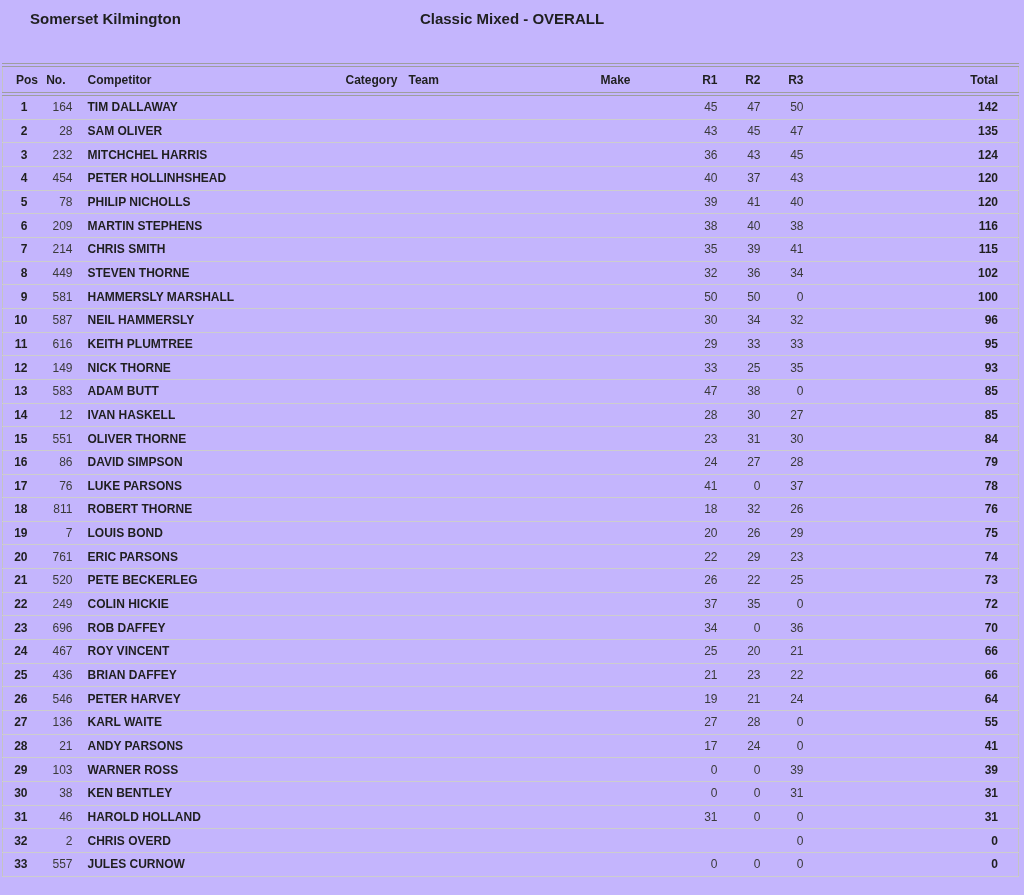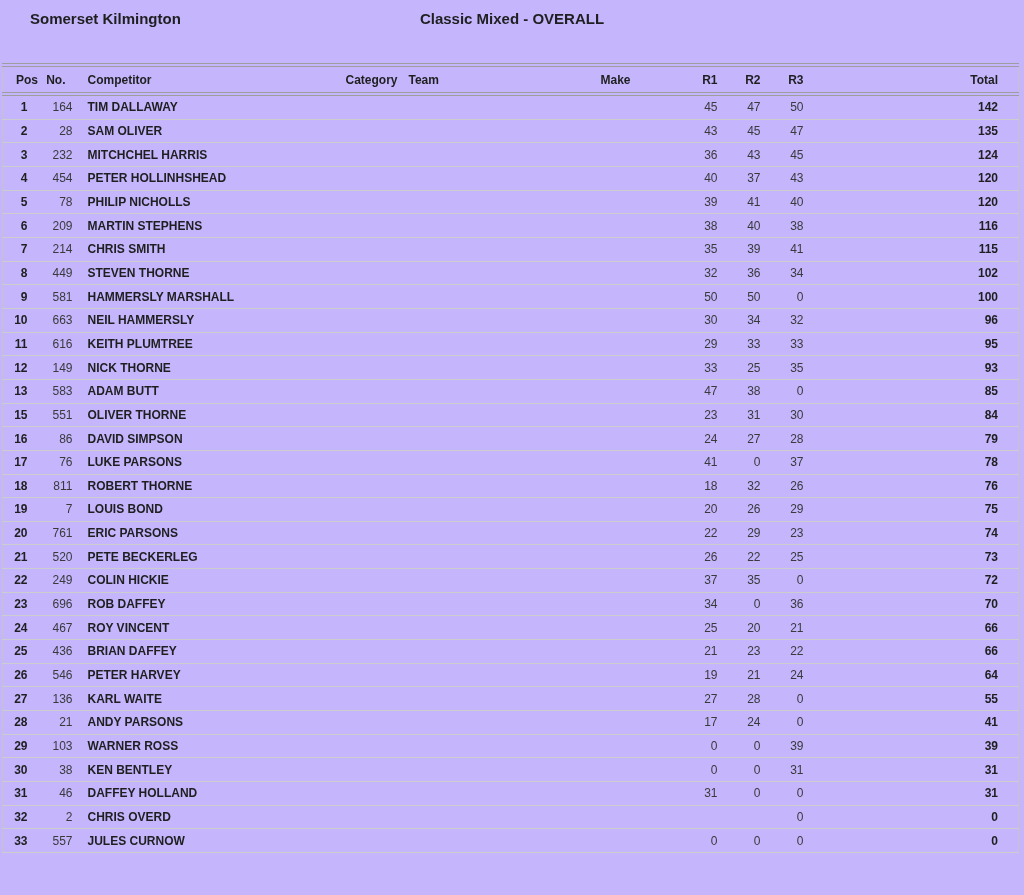--- a/index.html
+++ b/index.html
@@ -239,21 +239,21 @@
             <td class="c-cat"></td>
             <td class="c-team"></td>
             <td class="c-make"></td>
             <td class="c-r">50</td>
             <td class="c-r">50</td>
             <td class="c-r">0</td>
             <td class="c-total">100</td>
           </tr>
           <tr>
             <td class="c-pos">10</td>
-            <td class="c-no">663</td>
+            <td class="c-no">587</td>
             <td class="c-comp">NEIL HAMMERSLY</td>
             <td class="c-cat"></td>
             <td class="c-team"></td>
             <td class="c-make"></td>
             <td class="c-r">30</td>
             <td class="c-r">34</td>
             <td class="c-r">32</td>
             <td class="c-total">96</td>
           </tr>
           <tr>
@@ -286,20 +286,32 @@
             <td class="c-comp">ADAM BUTT</td>
             <td class="c-cat"></td>
             <td class="c-team"></td>
             <td class="c-make"></td>
             <td class="c-r">47</td>
             <td class="c-r">38</td>
             <td class="c-r">0</td>
             <td class="c-total">85</td>
           </tr>
           <tr>
+            <td class="c-pos">14</td>
+            <td class="c-no">12</td>
+            <td class="c-comp">IVAN HASKELL</td>
+            <td class="c-cat"></td>
+            <td class="c-team"></td>
+            <td class="c-make"></td>
+            <td class="c-r">28</td>
+            <td class="c-r">30</td>
+            <td class="c-r">27</td>
+            <td class="c-total">85</td>
+          </tr>
+          <tr>
             <td class="c-pos">15</td>
             <td class="c-no">551</td>
             <td class="c-comp">OLIVER THORNE</td>
             <td class="c-cat"></td>
             <td class="c-team"></td>
             <td class="c-make"></td>
             <td class="c-r">23</td>
             <td class="c-r">31</td>
             <td class="c-r">30</td>
             <td class="c-total">84</td>
@@ -480,21 +492,21 @@
             <td class="c-team"></td>
             <td class="c-make"></td>
             <td class="c-r">0</td>
             <td class="c-r">0</td>
             <td class="c-r">31</td>
             <td class="c-total">31</td>
           </tr>
           <tr>
             <td class="c-pos">31</td>
             <td class="c-no">46</td>
-            <td class="c-comp">DAFFEY HOLLAND</td>
+            <td class="c-comp">HAROLD HOLLAND</td>
             <td class="c-cat"></td>
             <td class="c-team"></td>
             <td class="c-make"></td>
             <td class="c-r">31</td>
             <td class="c-r">0</td>
             <td class="c-r">0</td>
             <td class="c-total">31</td>
           </tr>
           <tr>
             <td class="c-pos">32</td>

